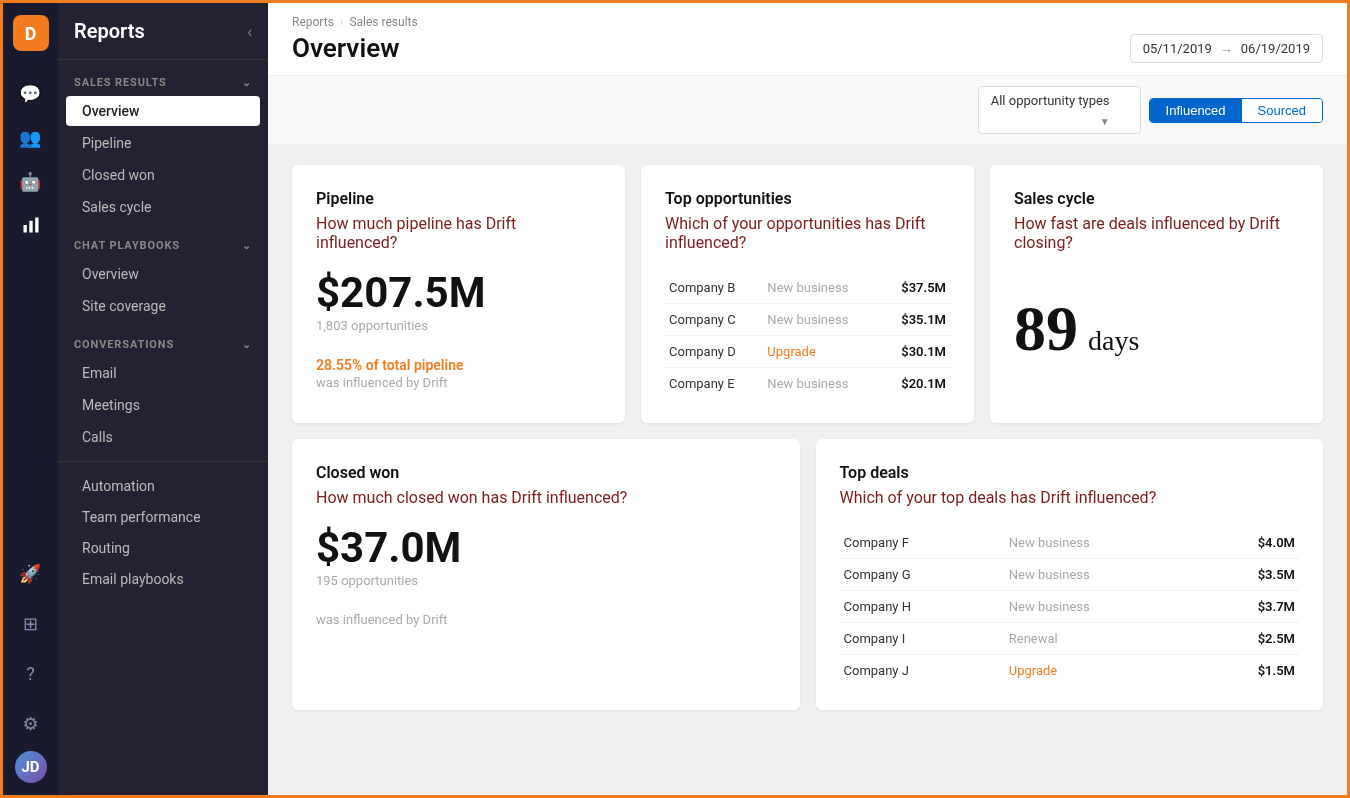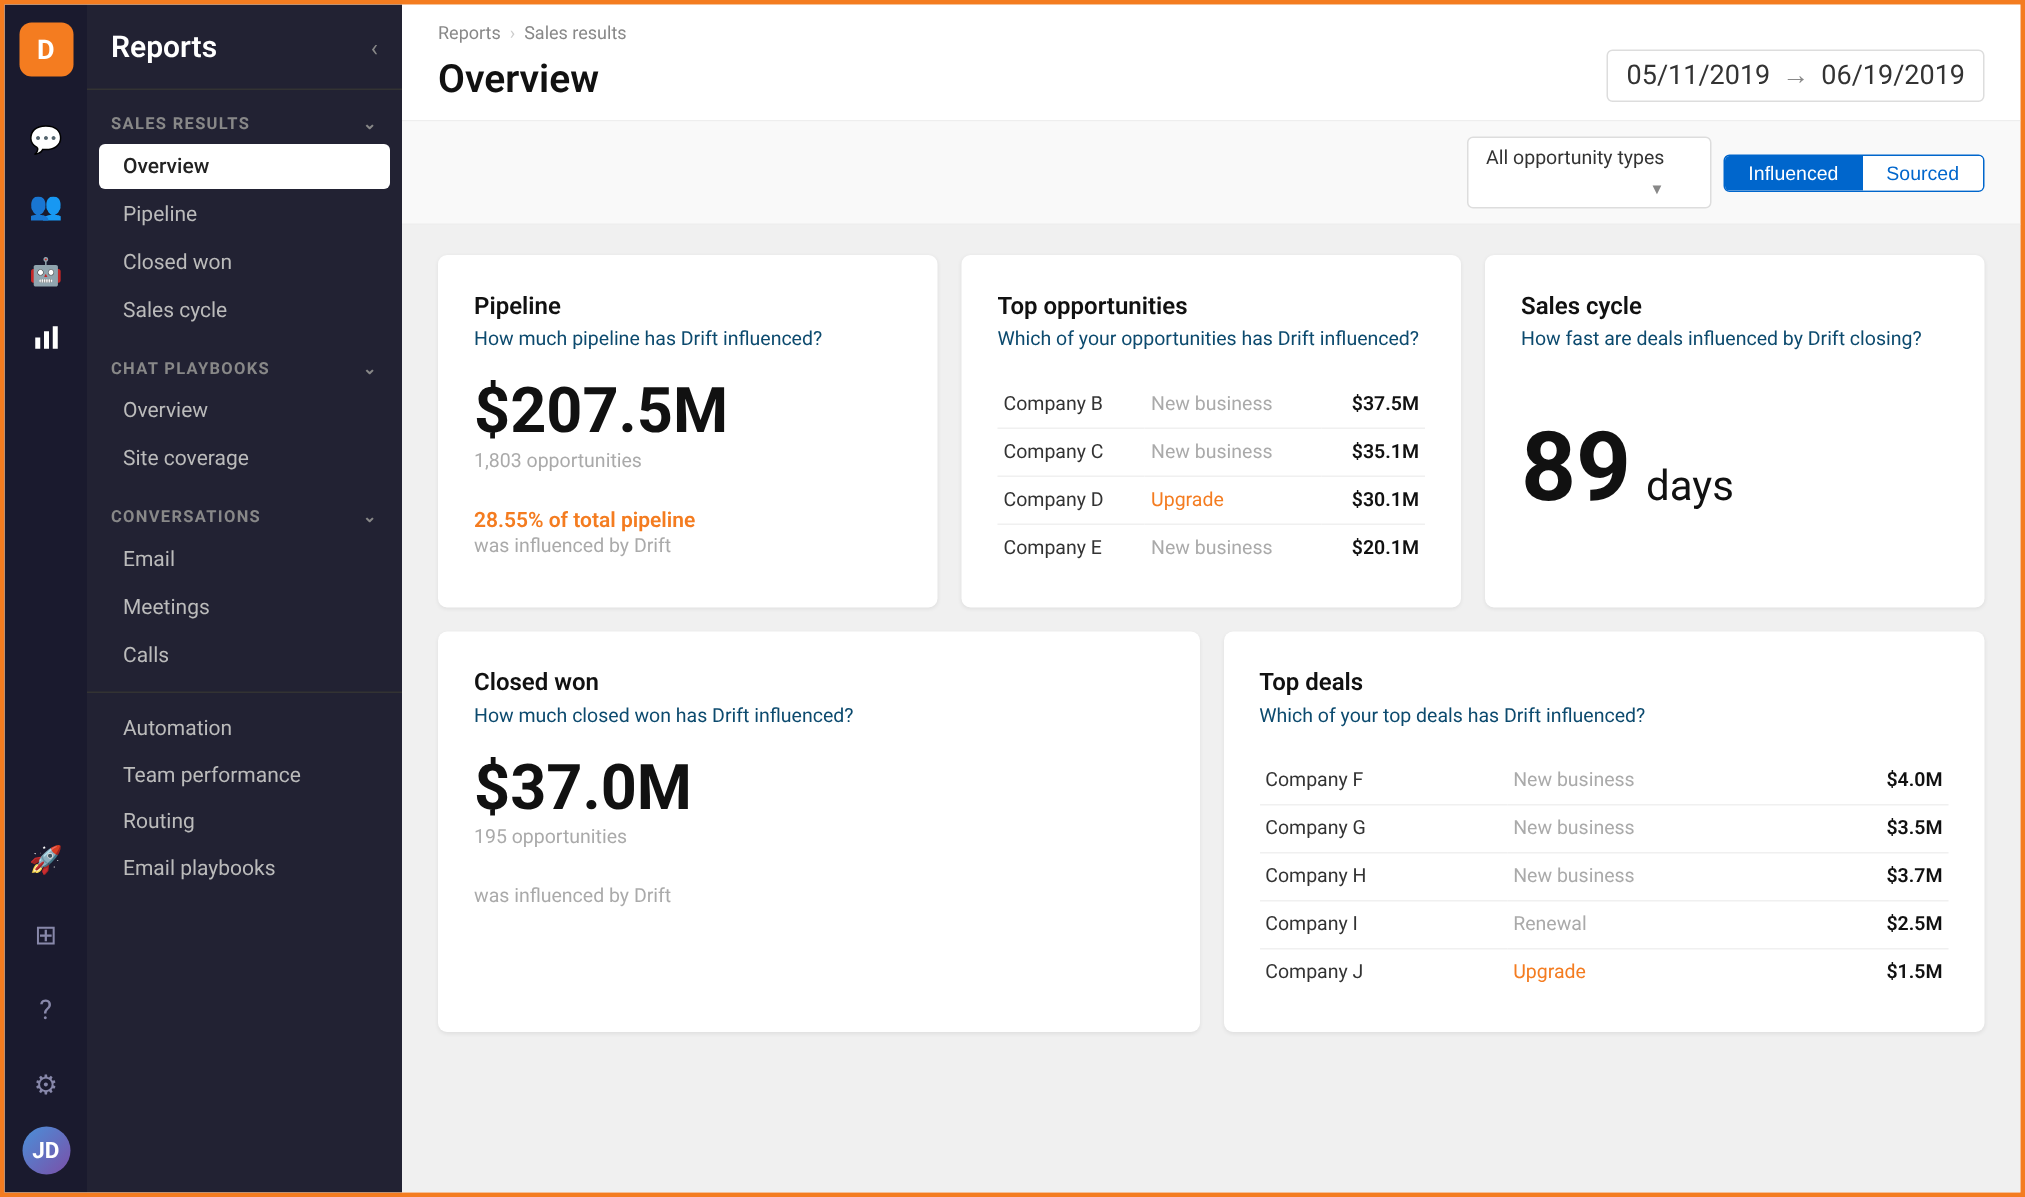--- a/index.html
+++ b/index.html
@@ -79,21 +79,21 @@
     }
     .breadcrumb span { color: #888; }
     .breadcrumb .sep { color: #ccc; }
     .topbar-row {
       display: flex; align-items: flex-end; justify-content: space-between;
       padding-bottom: 12px;
     }
     .page-title { font-size: 26px; font-weight: 600; color: #111; }
     .date-range {
       display: flex; align-items: center; gap: 8px;
-      font-size: 18px; color: #333; border: 1px solid #ddd;
+      font-size: 13px; color: #333; border: 1px solid #ddd;
       padding: 6px 12px; border-radius: 4px; background: white;
     }
     .date-range .arrow { color: #888; }
 
     
     .filter-bar {
       background: #f9f9f9;
       padding: 10px 24px;
       display: flex; align-items: center; justify-content: flex-end; gap: 8px;
       border-bottom: 1px solid #eee;
@@ -119,21 +119,21 @@
       flex: 1; overflow-y: auto; padding: 20px 24px; background: #f0f0f0;
     }
     .cards-grid-top { display: grid; grid-template-columns: 1fr 1fr 1fr; gap: 16px; margin-bottom: 16px; }
     .cards-grid-bottom { display: grid; grid-template-columns: 1fr 1fr; gap: 16px; }
 
     .card {
       background: white; border-radius: 6px; padding: 24px;
       box-shadow: 0 1px 3px rgba(0,0,0,0.07);
     }
     .card-title { font-size: 16px; font-weight: 600; color: #111; margin-bottom: 6px; }
-    .card-subtitle { font-size: 13px; color: #0c4a6e; margin-bottom: 20px; }
+    .card-subtitle { font-size: 16px; color: #7f1d1d; margin-bottom: 20px; }
     .card-value { font-size: 42px; font-weight: 700; color: #111; line-height: 1; }
     .card-count { font-size: 13px; color: #aaa; margin-top: 4px; margin-bottom: 24px; }
     .card-highlight { color: #f47c20; font-size: 14px; font-weight: 600; }
     .card-highlight-sub { font-size: 13px; color: #aaa; margin-top: 2px; }
 
     .sales-cycle-value { font-size: 64px; font-weight: 700; color: #111; display: inline; }
     .sales-cycle-unit { font-size: 28px; color: #111; font-weight: 400; margin-left: 6px; }
 
     
     .opp-table { width: 100%; border-collapse: collapse; }
@@ -276,21 +276,21 @@
     <td class="">New business</td>
     <td>$20.1M</td>
   </tr>
             </tbody>
         </table>
       </div>
 
       <div class="card">
         <div class="card-title">Sales cycle</div>
         <div class="card-subtitle">How fast are deals influenced by Drift closing?</div>
-        <div style="margin-top: 40px;">
+        <div style="margin-top: 40px; font-family: Liberation Serif, serif;">
           <span class="sales-cycle-value">89</span>
           <span class="sales-cycle-unit">days</span>
         </div>
       </div>
     </div>
 
     <div class="cards-grid-bottom">
 
       <div class="card">
         <div class="card-title">Closed won</div>

